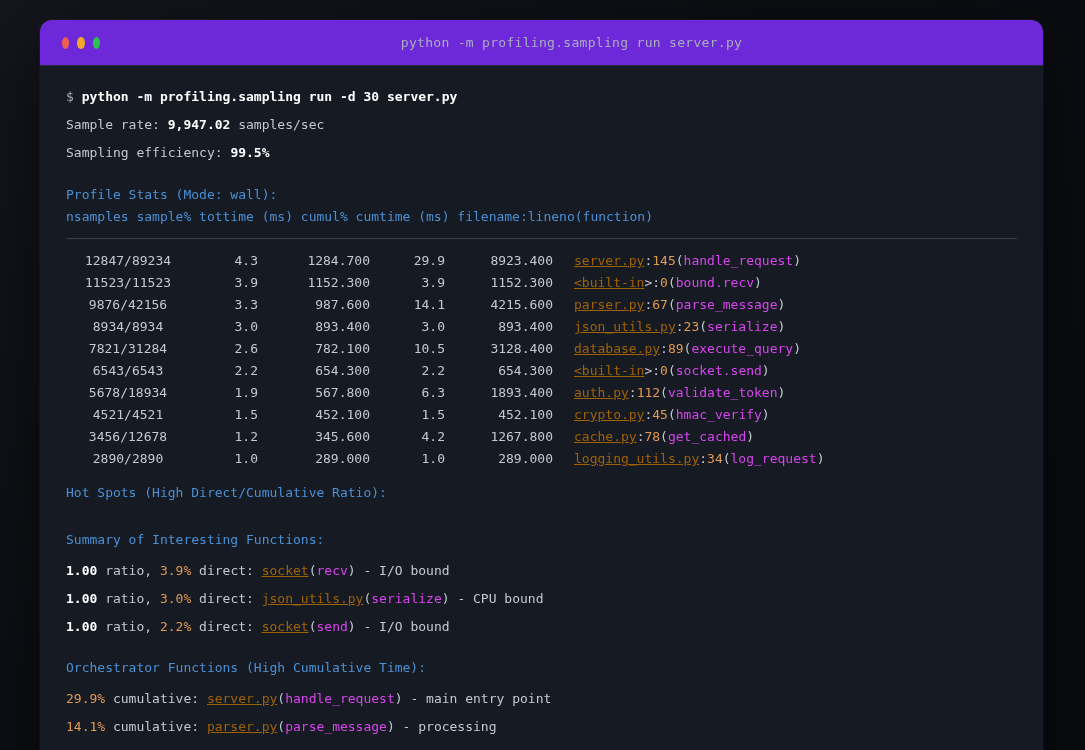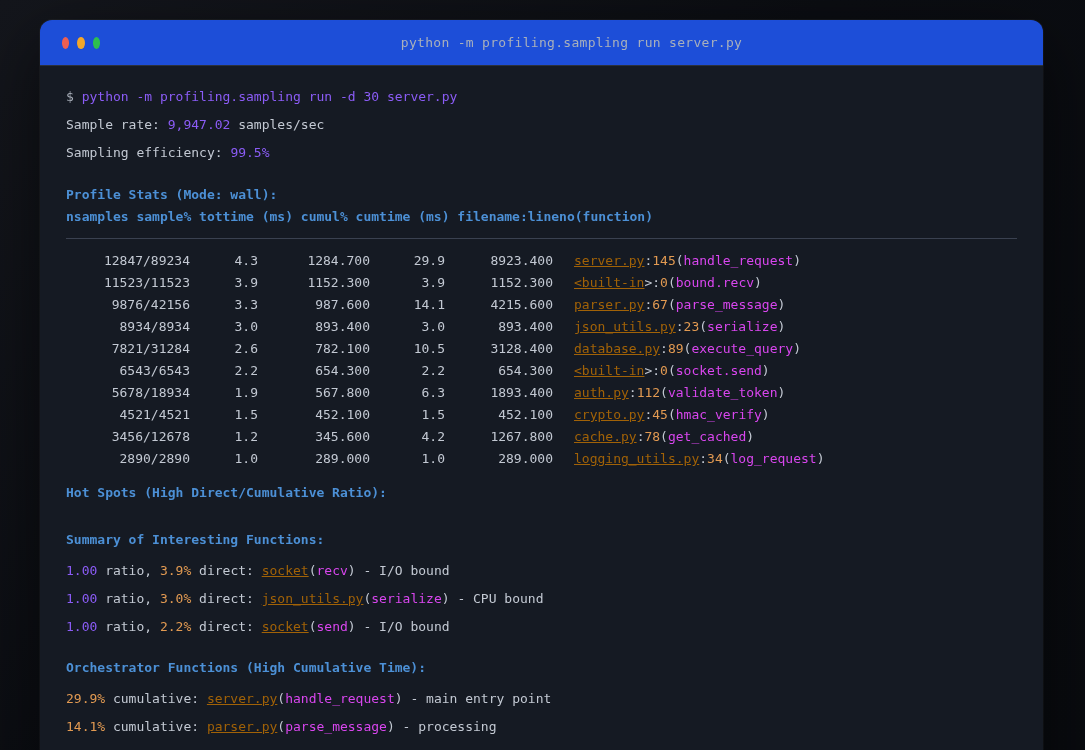--- a/index.html
+++ b/index.html
@@ -8,39 +8,39 @@
     background: linear-gradient(135deg, #14161c 0%, #0b0d12 45%, #090b0f 100%);
     font-family: "DejaVu Sans Mono", "Liberation Mono", monospace;
   }
   .window {
     position:absolute; left:40px; top:20px; width:1003px; height:780px;
     background:#151a23; border-radius:12px; overflow:hidden;
     box-shadow: 0 24px 70px rgba(0,0,0,.55), 0 0 0 1px rgba(255,255,255,.045);
   }
   .titlebar {
     height:46px; display:flex; align-items:center;
-    background:#1d4ed8; border-bottom:1px solid #2b313c;
+    background:#6d28d9; border-bottom:1px solid #2b313c;
   }
   .lights { display:flex; gap:8px; padding-left:22px; width:60px; flex:none; }
   .light { width:12px; height:12px; border-radius:50%; }
   .title { flex:1; text-align:center; font-size:13px; color:#a9b0bb; letter-spacing:.3px; }
   .content {
     padding:20px 26px 0 26px; font-size:13px; line-height:22px; color:#c3c9d3;
   }
   .line { white-space:pre; }
   .row { white-space:nowrap; }
-  .hd { color:#4c90d6; font-weight:bold; }          
+  .hd { color:#4c90d6; font-weight:normal; }          
   .g  { color:#a16207;text-decoration:underline; }                            
-  .gb { color:#8b5cf6; font-weight:normal; }          
+  .gb { color:#ffffff; font-weight:bold; }          
   .o  { color:#e29a52; }                            
   .b  { color:#d946ef; }                            
   .dim{ color:#a7aeb9; }                            
   .divider { height:1px; background:#3a4150; margin-top:10px; }
   .c { display:inline-block; text-align:right; }
-  .c1{ width:124px; } .c2{ width:68px; } .c3{ width:112px; } .c4{ width:75px; } .c5{ width:108px; }
+  .c1{ width:124px;text-align:center; } .c2{ width:68px; } .c3{ width:112px; } .c4{ width:75px; } .c5{ width:108px; }
   .fn{ margin-left:21px; }
   .mt3{margin-top:9px} .mt6{margin-top:6px} .mt11{margin-top:11px}
   .mt12{margin-top:12px} .mt16{margin-top:16px} .mt19{margin-top:19px} .mt20{margin-top:20px}
   .mt25{margin-top:25px}
 </style>
 </head>
 <body>
 
 <div class="window">
   <div class="titlebar">

